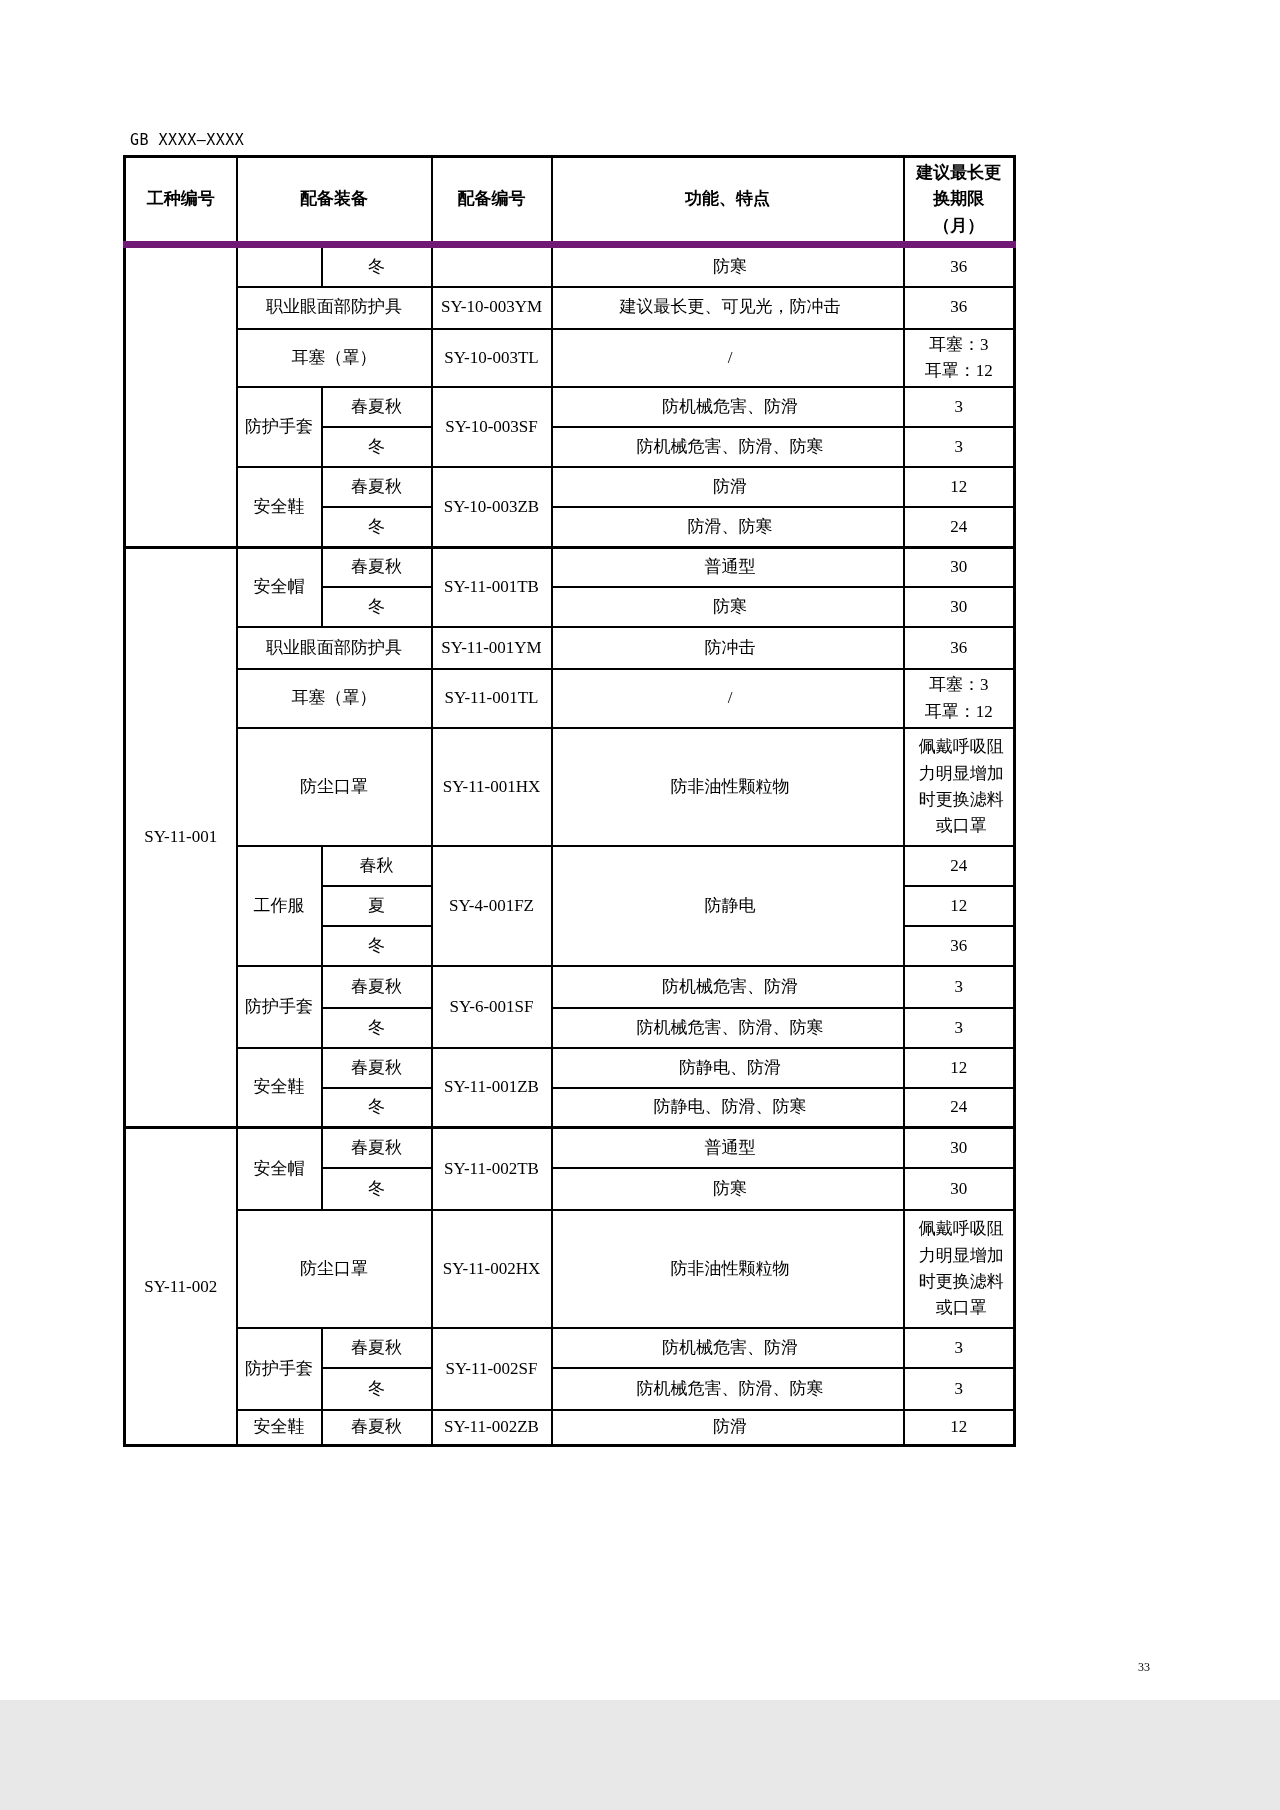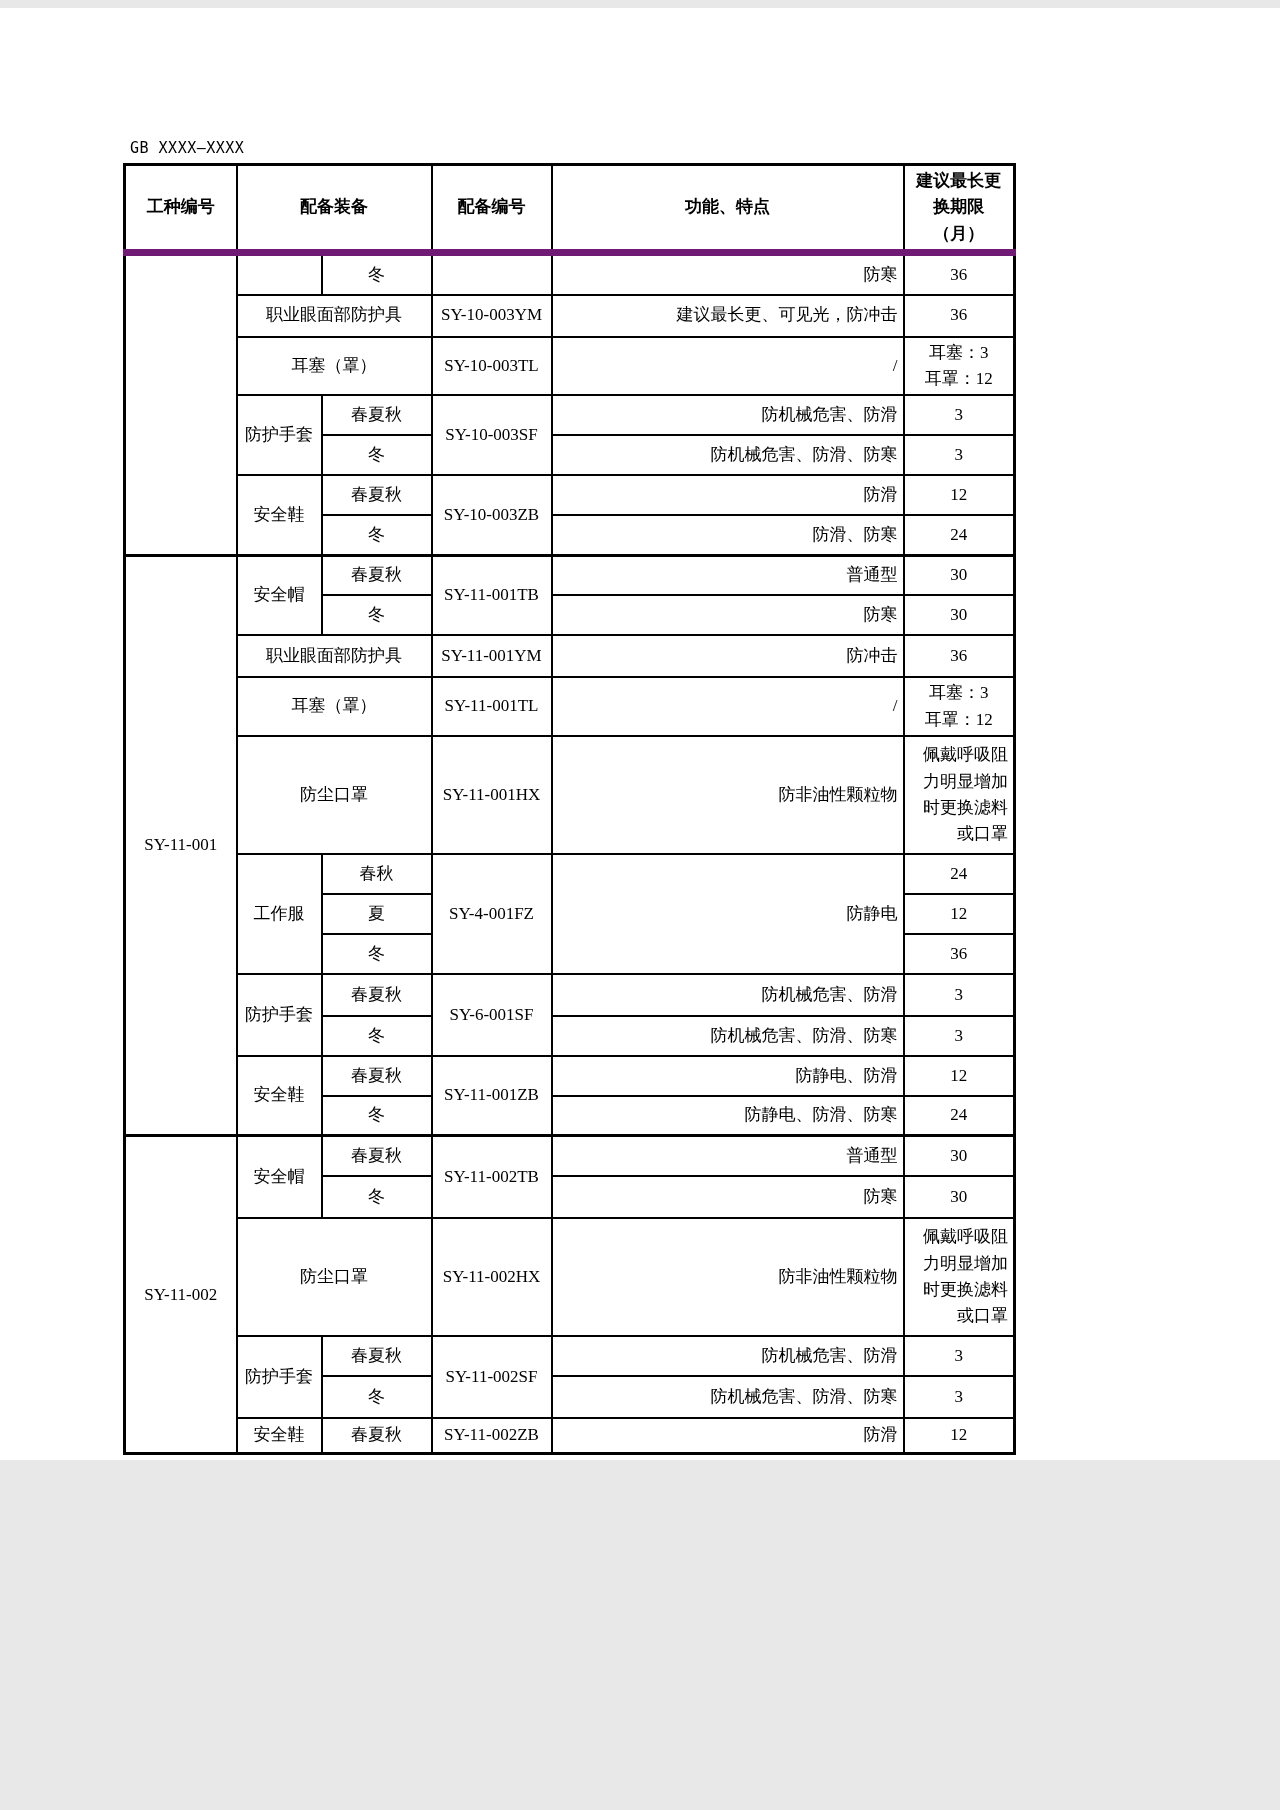--- a/index.html
+++ b/index.html
@@ -1,23 +1,22 @@
 <!DOCTYPE html>
 <html><head>
 <meta charset="utf-8">
 <style>
   html,body{margin:0;padding:0;background:#e8e8e8;}
   .page{
     position:relative;
-    width:1280px;height:1452px;
+    width:1280px;height:1700px;
     background:#ffffff;
     font-family:"Liberation Serif","DejaVu Serif",serif;
     color:#000;
     overflow:hidden;
-    margin-top:8px;
   }
   .doc-code{
     position:absolute;left:130px;top:131px;
     font-family:"DejaVu Sans Mono","Liberation Mono",monospace;
     font-size:15px;letter-spacing:0.5px;
   }
   table.main{
     position:absolute;left:123px;top:155px;
     width:890px;
     border-collapse:collapse;
@@ -31,21 +30,21 @@
     vertical-align:middle;
     padding:2px 5px;
     white-space:pre-line;
     line-height:1.55;
     overflow:hidden;
   }
   table.main thead td{
     font-weight:bold;
     border-bottom:7px solid #701a75;
   }
-  table.main td.l{text-align:right;padding-left:10px;}
+  table.main td.l{text-align:center;padding-left:10px;}
   table.main tr.sec td{border-top:3px solid #000;}
   .page-num{
     position:absolute;left:1138px;top:1660px;
     font-size:12px;
   }
   .watermark{
     position:absolute;left:942px;top:1722px;
     display:flex;align-items:center;gap:10px;
     user-select:none;
   }

